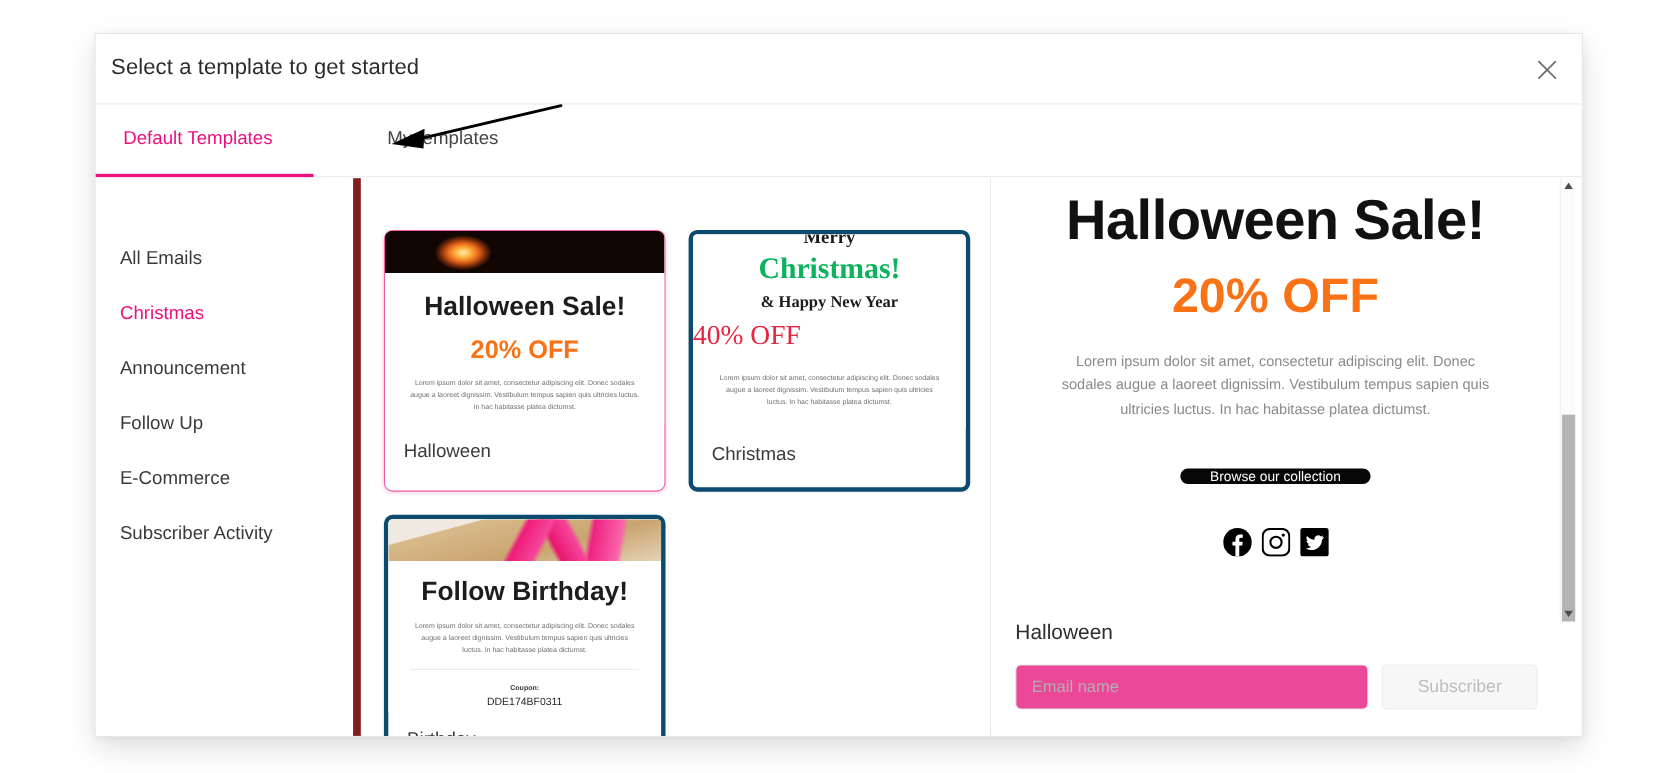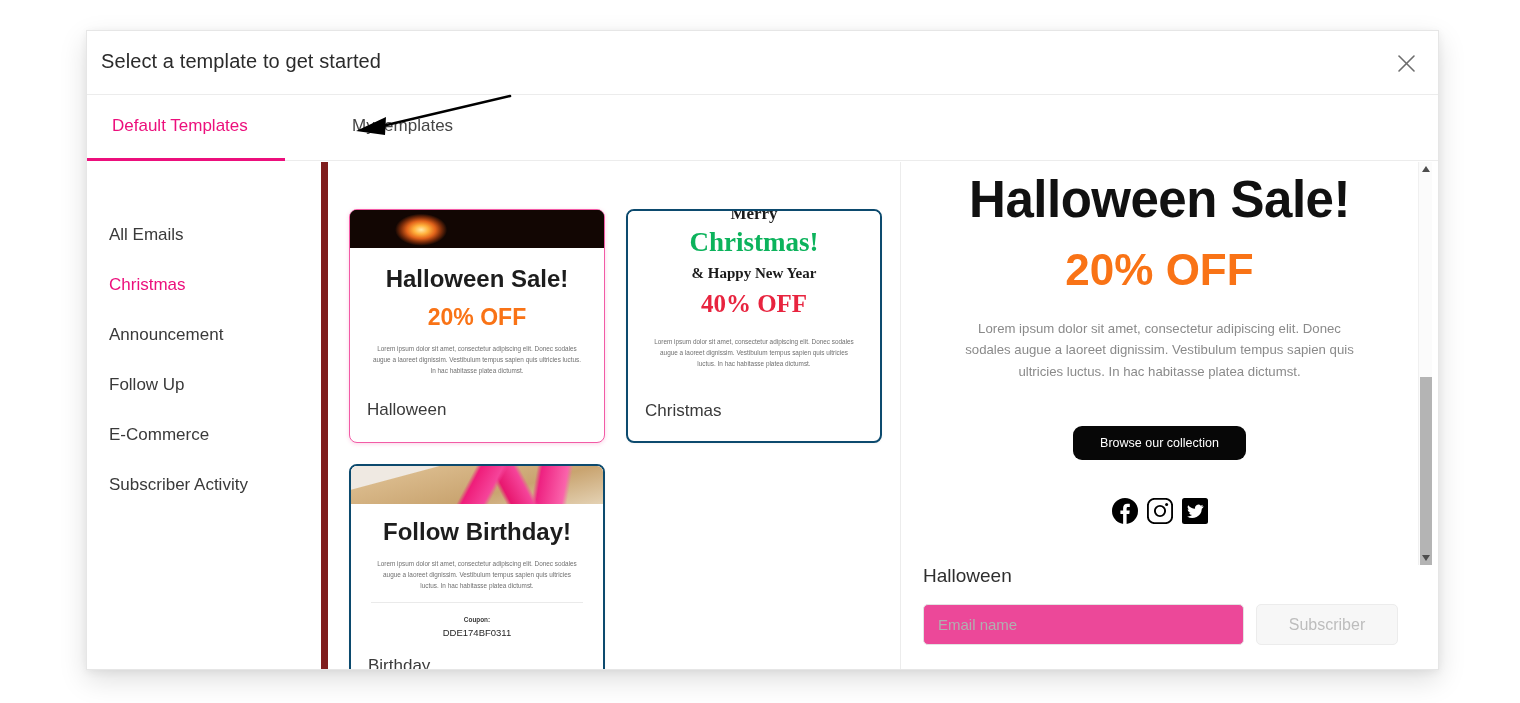--- a/index.html
+++ b/index.html
@@ -112,21 +112,21 @@
     overflow: hidden;
   }
   .grid {
     display: flex;
     flex-wrap: wrap;
     gap: 21px;
   }
   .card {
     width: 256px;
     background: #fff;
-    border: 2px solid #0c4a6e;
+    border: 4px solid #0c4a6e;
     border-radius: 8px;
     overflow: hidden;
     cursor: pointer;
     box-shadow: 0 1px 3px rgba(0,0,0,0.045);
     position: relative;
   }
   .card.selected {
     border: 1px solid #f25ba6;
     box-shadow: 0 1px 4px rgba(236,15,124,0.18);
   }
@@ -208,23 +208,23 @@
   .x-newyear {
     font-family: "Liberation Serif", serif;
     font-weight: bold;
     font-size: 15px;
     text-align: center;
     color: #1b1b1b;
     margin-top: 7px;
   }
   .x-off {
     font-family: "Liberation Serif", serif;
-    font-weight: bold;
+    font-weight: normal;
     font-size: 25px;
-    text-align: center;
+    text-align: left;
     color: #e8243f;
     margin-top: 8px;
   }
   .x-lorem { padding-top: 18px; }
   
   .b-h1 {
     font-family: "Liberation Sans", sans-serif;
     font-weight: bold;
     font-size: 24px;
     text-align: center;
@@ -287,21 +287,21 @@
     color: #8a8a8a;
     margin-top: 23px;
     padding: 0 5px;
   }
   .p-cta {
     display: inline-block;
     margin-top: 44px;
     background: #070707;
     color: #ffffff;
     font-size: 12.5px;
-    padding: 10px 27px;
+    padding: 0 27px;
     border-radius: 9px;
     cursor: pointer;
   }
   .p-social {
     margin-top: 38px;
     display: flex;
     justify-content: center;
     gap: 9px;
   }
   .p-social span { display: inline-flex; cursor: pointer; }

